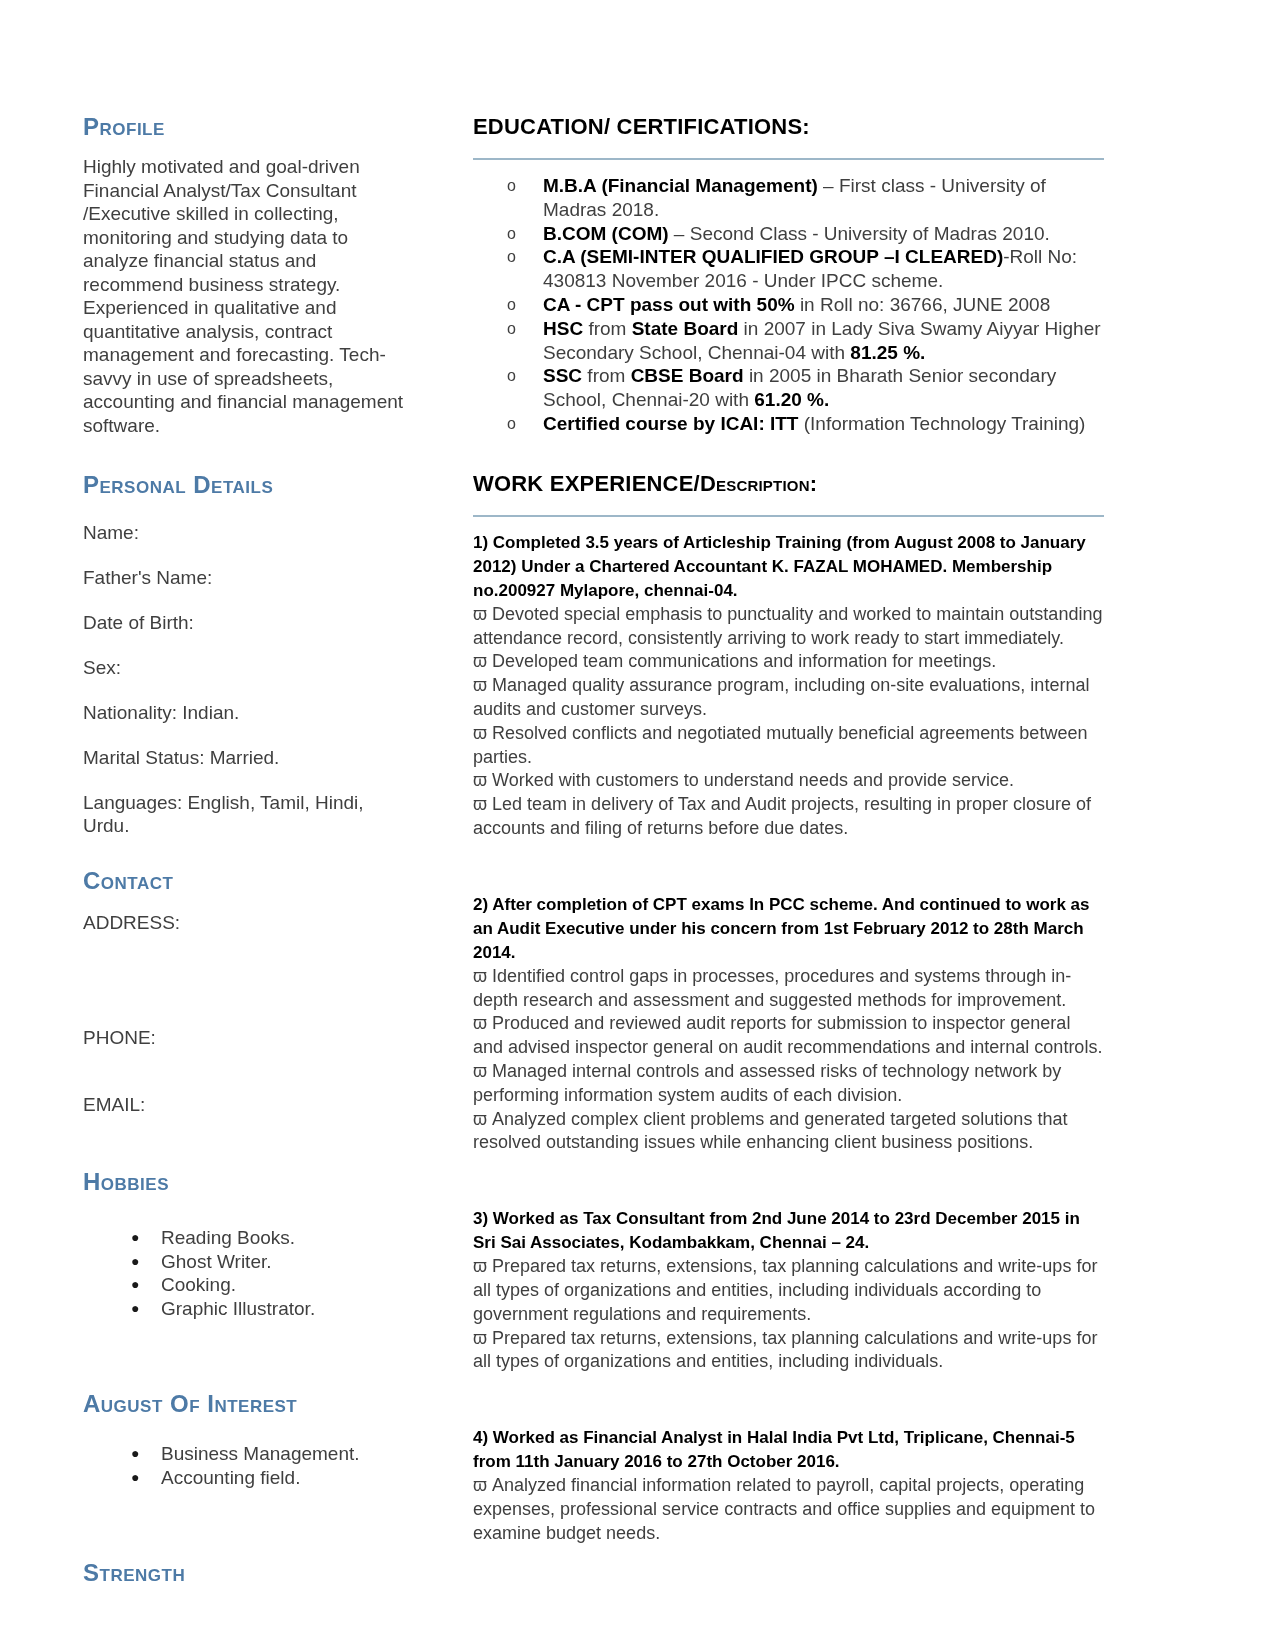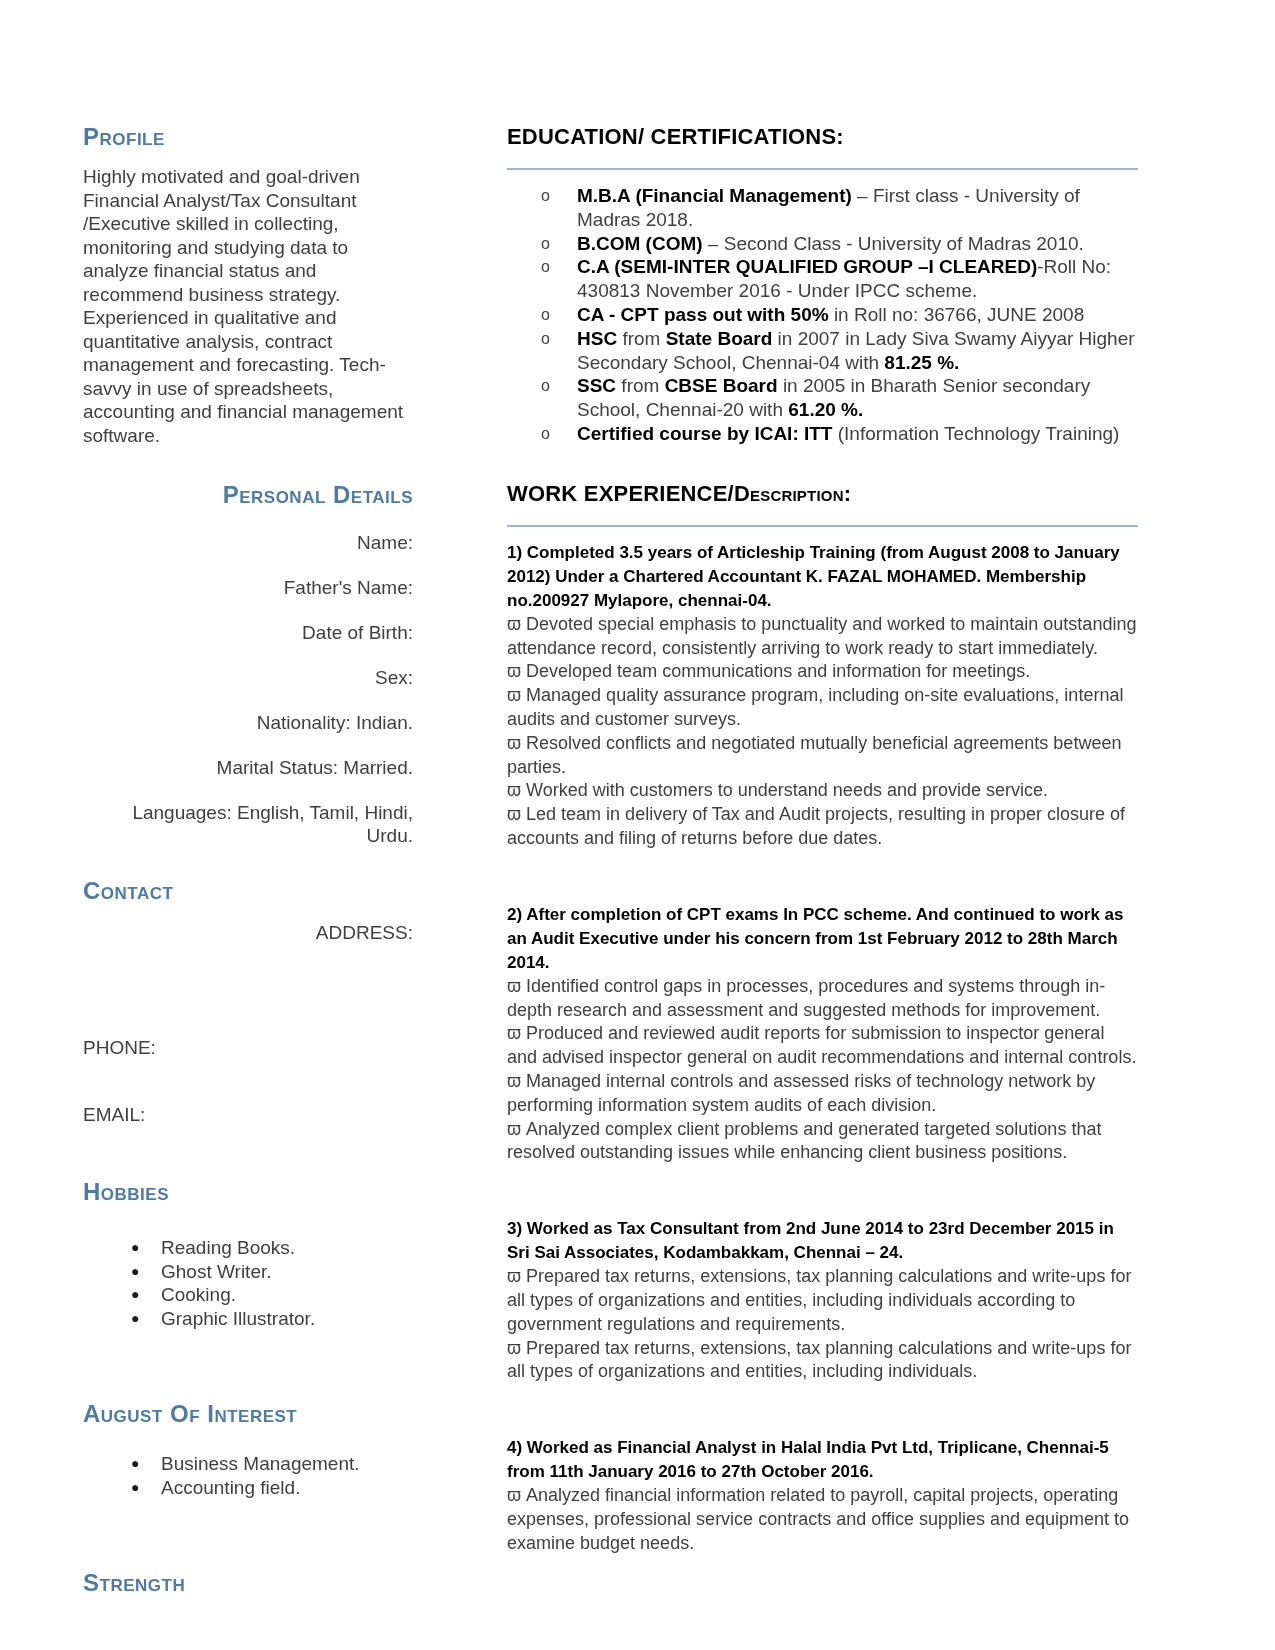--- a/index.html
+++ b/index.html
@@ -5,39 +5,39 @@
   * { margin:0; padding:0; box-sizing:border-box; }
   html,body { background:#ffffff; }
   .page {
     position:relative;
     width:1275px; height:1650px;
     background:#ffffff;
     overflow:hidden;
     font-family:"Liberation Sans","DejaVu Sans",sans-serif;
     color:#3f3f3f;
   }
-  .columns { display:flex; padding:113px 0 0 83px; gap:94px;margin-top:10px; }
+  .columns { display:flex; padding:113px 0 0 83px; gap:60px; }
   .col-left  { width:330px; flex:0 0 330px; }
   .col-right { width:631px; flex:0 0 631px; }
 
   
   .lh {
     font-variant:small-caps;
     font-weight:bold;
     font-size:24px;
     line-height:28px;
     color:#4d7aa6;
     letter-spacing:.5px;
   }
   .body-text { font-size:19px; line-height:23.5px; margin-top:14px; }
   .pd-item   { font-size:19px; line-height:23px; margin-top:22px; }
-  #personal-details-section { margin-top:34px;text-align:right; }
+  #personal-details-section { margin-top:34px; }
   #contact-section { margin-top:30px; }
   .contact-label { font-size:19px; line-height:23px; }
-  .contact-address { margin-top:16px;text-align:right; }
+  .contact-address { margin-top:16px; }
   .contact-phone   { margin-top:92px; }
   .contact-email   { margin-top:44px; }
   #hobbies-section { margin-top:52px; }
   .dot-list { list-style:none; margin-top:30px; }
   .dot-list li { display:flex; font-size:19px; line-height:23.5px; }
   .dot-list .dot { width:30px; padding-left:48px; box-sizing:content-box; font-size:14px; line-height:23.5px; flex:0 0 auto; color:#1a1a1a; }
   #areas-section { margin-top:70px; }
   #areas-section .dot-list { margin-top:24px; }
   #strength-section { margin-top:70px; }
 

